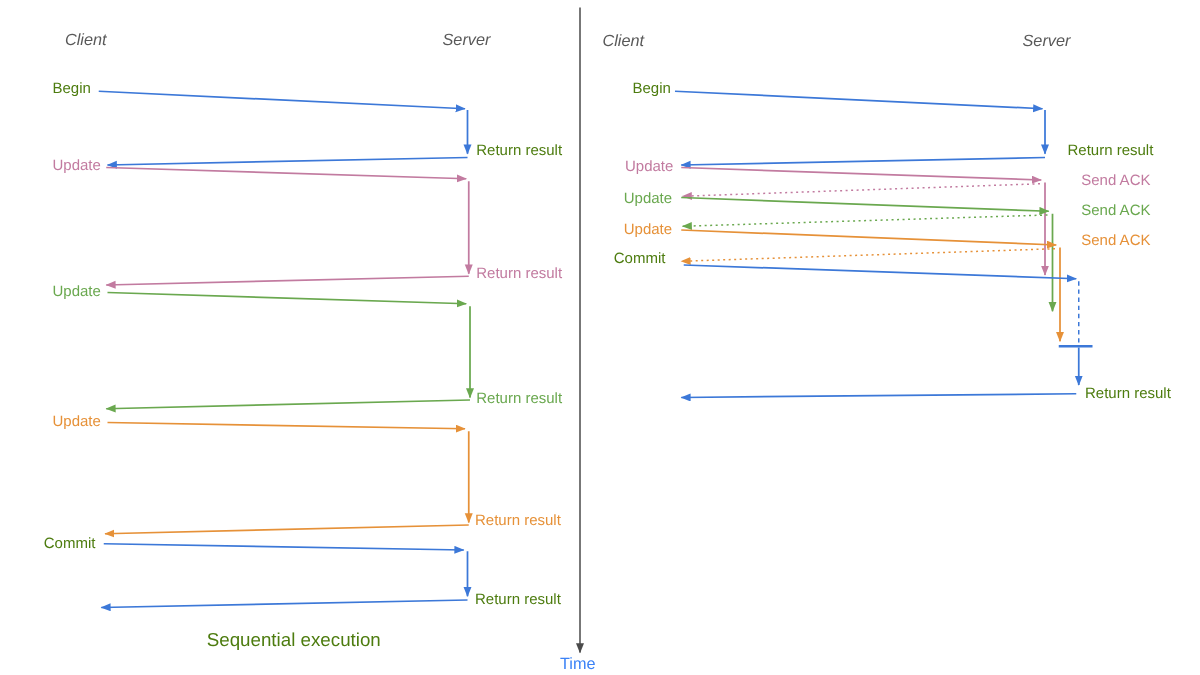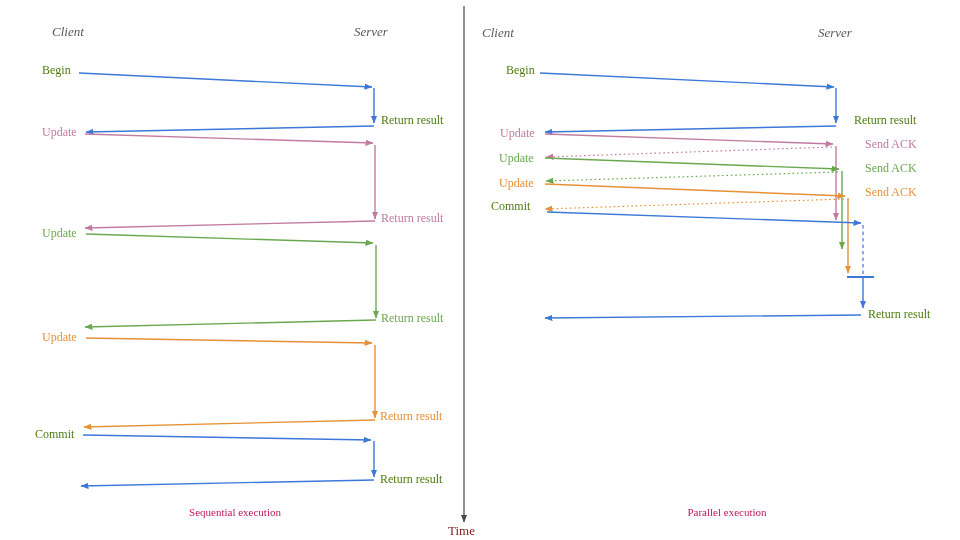--- a/index.html
+++ b/index.html
@@ -1,22 +1,22 @@
 <!DOCTYPE html>
 <html><head>
 <meta charset="utf-8">
 <style>
   html,body{margin:0;padding:0;background:#ffffff;}
   #canvas{position:relative;width:960px;height:540px;background:#ffffff;overflow:hidden;
-          font-family:Liberation Serif, serif;}
+          font-family:Liberation Sans, sans-serif;}
   svg{position:absolute;left:0;top:0;}
   .lbl{position:absolute;font-size:12px;line-height:13px;white-space:nowrap;}
   .hdr{font-size:13px;font-style:italic;color:#595959;}
-  .cap{font-size:11px;color:#be185d;width:200px;text-align:center;}
-  .time{font-size:13px;color:#7f1d1d;text-align:center;}
+  .cap{font-size:15px;color:#4d7c0f;width:200px;text-align:center;}
+  .time{font-size:13px;color:#3b82f6;text-align:center;}
   .blue{color:#4d7c0f}.pink{color:#c27ba0}.green{color:#6aa84f}.orange{color:#e69138}
 </style>
 </head>
 <body>
 
 <div id="canvas">
 
   <svg width="960" height="540" viewBox="0 0 960 540">
     <defs>
       <marker id="arr-blue" markerWidth="9" markerHeight="7" refX="7.5" refY="3.2" orient="auto" markerUnits="userSpaceOnUse">
@@ -118,17 +118,16 @@
   <div class="lbl blue" style="left:854px;top:114px">Return result</div>
   <div class="lbl pink" style="left:500px;top:127px">Update</div>
   <div class="lbl pink" style="left:865px;top:138px">Send ACK</div>
   <div class="lbl green" style="left:499px;top:152px">Update</div>
   <div class="lbl green" style="left:865px;top:162px">Send ACK</div>
   <div class="lbl orange" style="left:499px;top:177px">Update</div>
   <div class="lbl orange" style="left:865px;top:186px">Send ACK</div>
   <div class="lbl blue" style="left:491px;top:200px">Commit</div>
   <div class="lbl blue" style="left:868px;top:308px">Return result</div>
 
-  <div class="lbl cap" style="left:627px;top:506px">Parallel execution</div>
 
   <div class="lbl time" style="left:448px;top:524px">Time</div>
 
 </div>
 
 </body></html>

